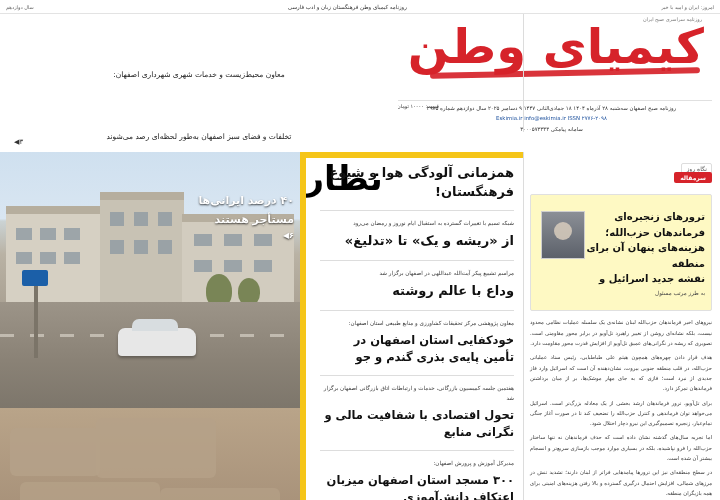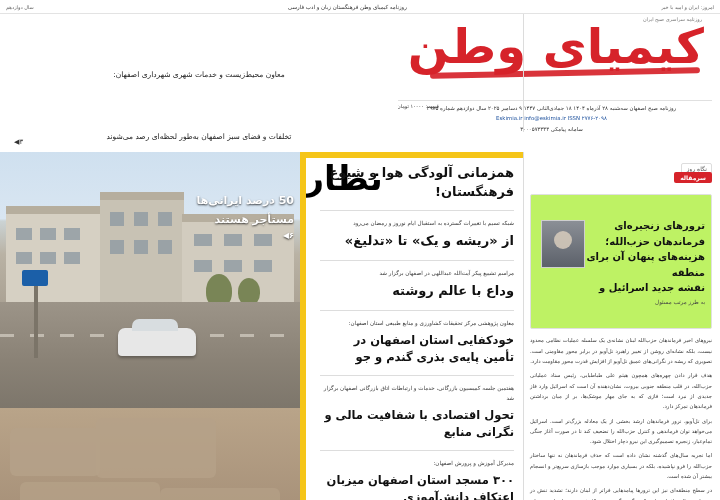--- a/index.html
+++ b/index.html
@@ -182,21 +182,21 @@
     display:inline-block;font-size:6px;color:#555;
     border:1px solid #ddd;border-radius:2px;padding:1px 4px;margin-bottom:4px;
   }
   .rc-badge{
     position:absolute;right:8px;top:20px;
     background:#d6232a;color:#fff;font-size:6px;font-weight:bold;
     padding:2px 6px;border-radius:2px;
   }
   .rc-card{
     margin-top:16px;border:1px solid #e0e0e0;border-radius:2px;
-    padding:23px 6px;background:#bef264;
+    padding:14px 6px;background:#fef9c3;
   }
   .rc-head{
     font-size:10px;font-weight:bold;color:#111;line-height:1.55;
   }
   .rc-photo{
     float:left;width:42px;height:46px;margin:2px 0 3px 4px;
     background:linear-gradient(180deg,#8b8f96 0%,#5c616a 100%);
     border:1px solid #cfcfcf;
   }
   .rc-photo:after{
@@ -293,21 +293,21 @@
         <div class="win" style="left:42px;top:46px;width:18px;height:12px;"></div>
         <div class="win" style="left:72px;top:46px;width:18px;height:12px;"></div>
       </div>
       <div class="tree" style="left:206px;top:122px;"></div>
       <div class="tree" style="left:238px;top:126px;width:22px;height:28px;"></div>
       <div class="road"></div>
       <div class="pole"></div>
       <div class="sign"></div>
       <div class="car"></div>
       <div class="photo-cap">
-        <div>50 درصد ایرانی‌ها</div>
+        <div>۴۰ درصد ایرانی‌ها</div>
         <div>مستأجر هستند</div>
         <div class="arrow">۶◀</div>
       </div>
     </div>
 
     <div class="photo-b">
       <div class="rock" style="left:10px;top:20px;width:90px;height:48px;"></div>
       <div class="rock" style="left:96px;top:10px;width:120px;height:60px;opacity:.8;"></div>
       <div class="rock" style="left:20px;top:74px;width:140px;height:70px;opacity:.75;"></div>
       <div class="rock" style="left:160px;top:80px;width:120px;height:80px;opacity:.7;"></div>

